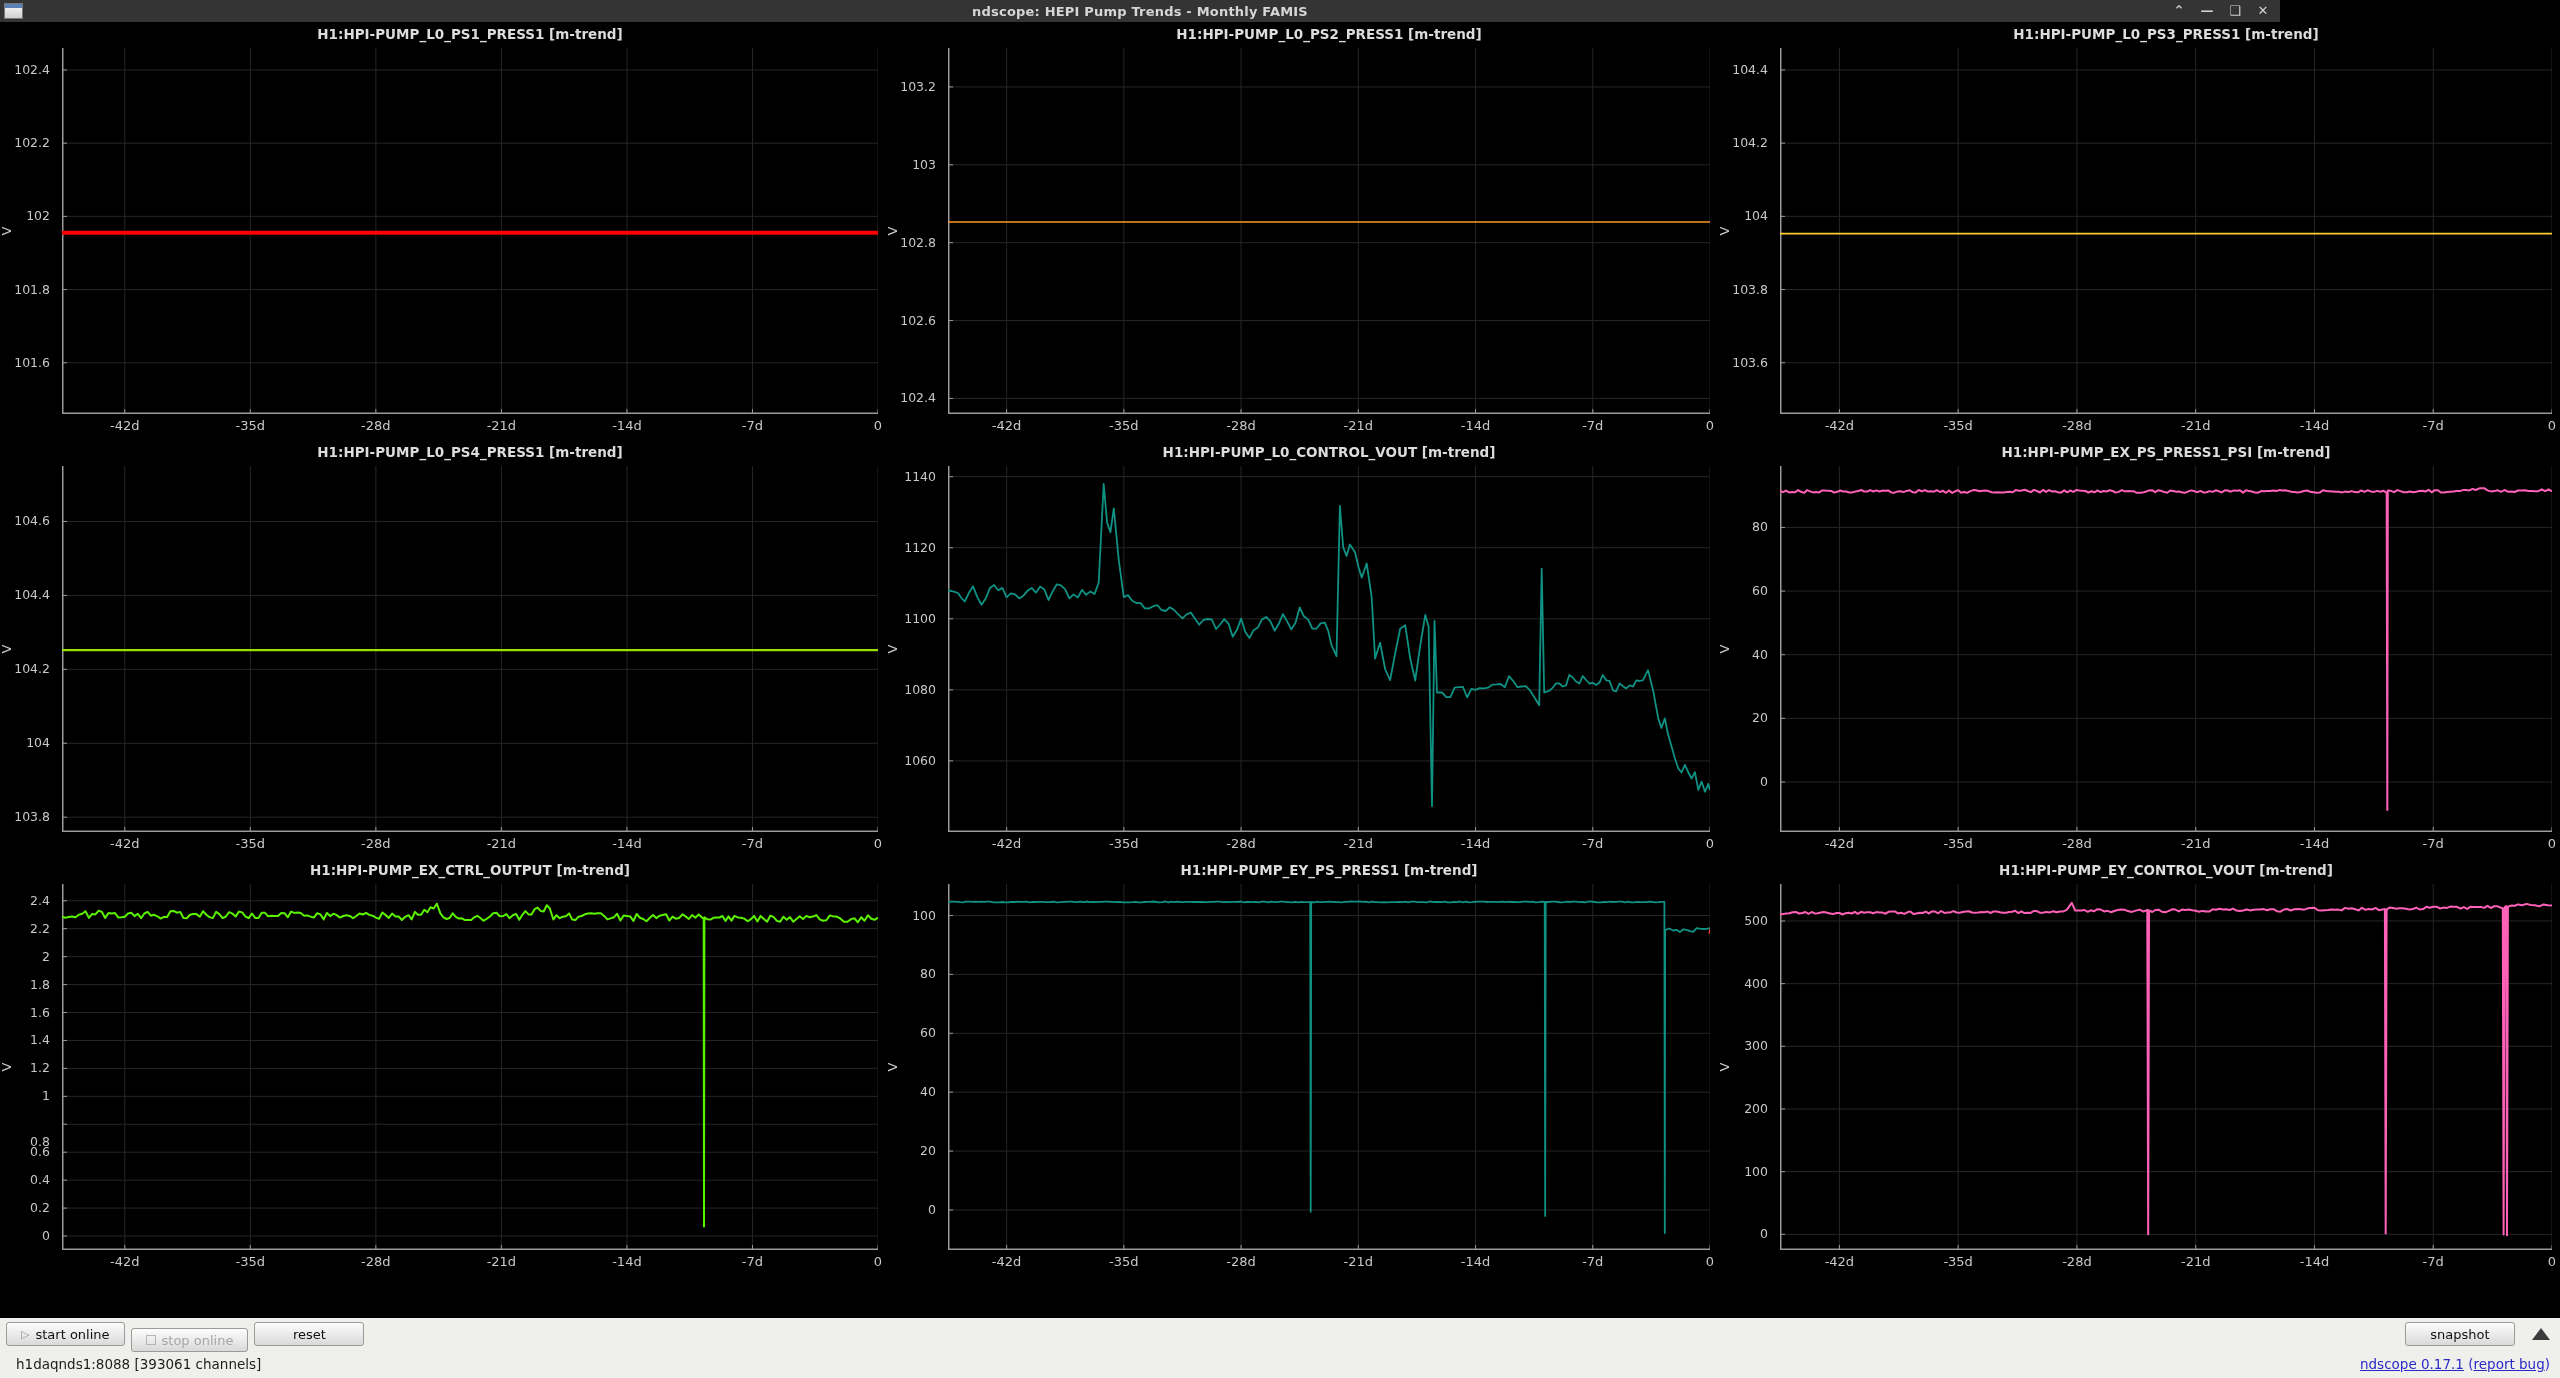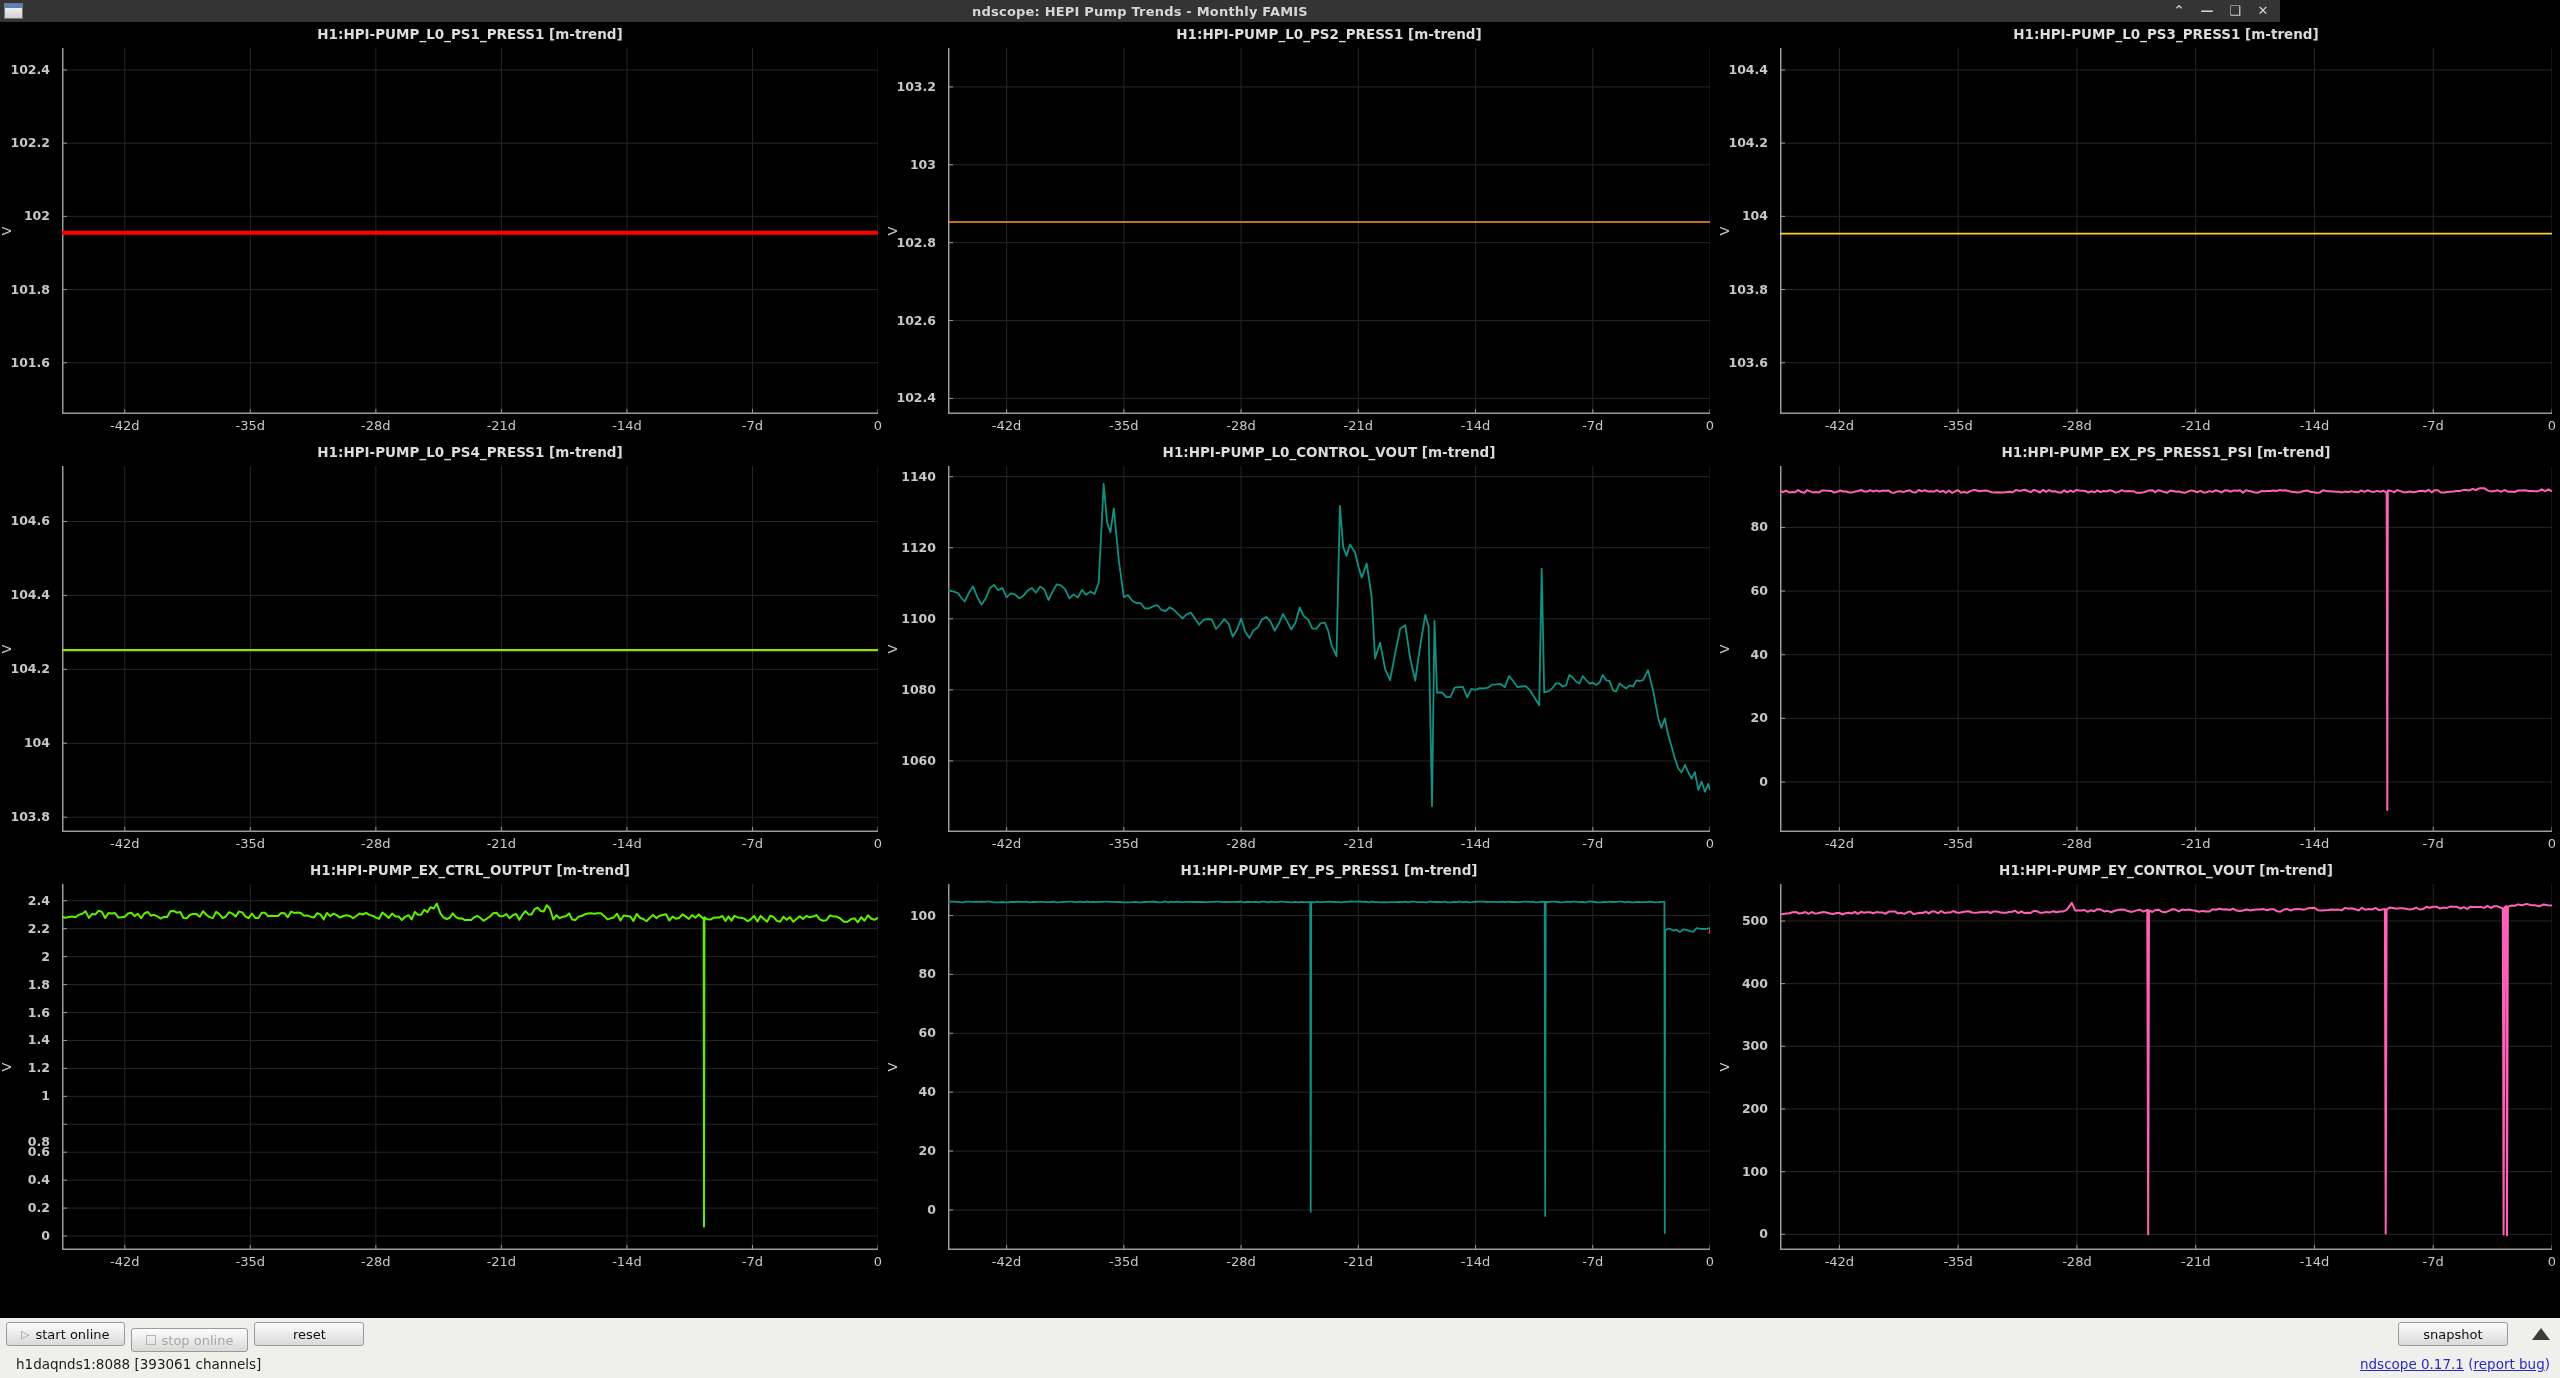--- a/index.html
+++ b/index.html
@@ -16,36 +16,36 @@
     line-height:20px;}
   .canvas{position:absolute;left:0;top:22px;width:2560px;height:1296px;background:#000;}
   .plots{position:absolute;left:0;top:0;display:grid;grid-template-columns:886px 832px 842px;
     grid-template-rows:418px 418px 418px;width:2560px;height:1254px;}
   .panel{position:relative;overflow:hidden;}
   .ptitle{position:absolute;top:4px;left:62px;right:8px;text-align:center;color:#dcdcdc;
     font-size:13.5px;white-space:nowrap;font-weight:bold;}
   .ylab{position:absolute;left:-14px;top:50%;width:40px;text-align:center;color:#c8c8c8;font-size:13px;
     transform:translateY(-50%) rotate(-90deg);}
   .yticks{position:absolute;left:0;top:26px;bottom:26px;width:56px;}
-  .yticks span{position:absolute;right:6px;color:#c8c8c8;font-size:12.5px;white-space:nowrap;font-weight:bold;}
+  .yticks span{position:absolute;right:6px;color:#c8c8c8;font-size:12.5px;white-space:nowrap;}
   .plotarea{position:absolute;left:62px;right:8px;top:26px;bottom:26px;}
   .plotarea svg{position:absolute;left:0;top:0;width:100%;height:100%;}
   .xticks{position:absolute;left:62px;right:8px;bottom:2px;height:20px;}
   .xticks span{position:absolute;width:60px;text-align:center;color:#c8c8c8;font-size:13px;}
   .t0strip{position:absolute;left:0;top:1254px;width:2560px;height:42px;display:flex;
     align-items:center;justify-content:center;color:#fff;font-size:15px;}
   .bottombar{position:absolute;left:0;top:1318px;width:2560px;height:60px;background:#efefec;}
   .toolrow{position:absolute;left:0;top:3px;right:0;height:26px;display:flex;align-items:center;}
   .btn{height:22px;border:1px solid #9a9a9a;border-radius:3px;background:linear-gradient(#fdfdfd,#d9d9d9);
     font-size:13px;color:#111;display:flex;align-items:center;justify-content:center;gap:6px;
     padding:0 14px;margin-left:6px;min-width:80px;}
   .btn.disabled{color:#a6a6a6;margin-top:12px;}
   .play-glyph{color:#8a8a8a;font-size:11px;}
   .stop-glyph{display:inline-block;width:8px;height:8px;border:1px solid #b5b5b5;}
-  .snapshot-wrap{margin-left:auto;display:flex;align-items:center;gap:24px;padding-right:10px;}
+  .snapshot-wrap{margin-left:auto;display:flex;align-items:center;gap:17px;padding-right:10px;}
   .uptri{width:0;height:0;border-left:9px solid transparent;border-right:9px solid transparent;
     border-bottom:12px solid #3c3c3c;}
   .statusrow{position:absolute;left:0;top:34px;right:0;height:24px;display:flex;align-items:center;
     font-size:13.5px;color:#1c1c1c;}
   .server-label{padding-left:16px;}
   .version-wrap{margin-left:auto;padding-right:10px;color:#2a2ac8;}
   .version-wrap a{color:#2a2ac8;text-decoration:underline;cursor:pointer;}
 </style>
 </head>
 <body>

